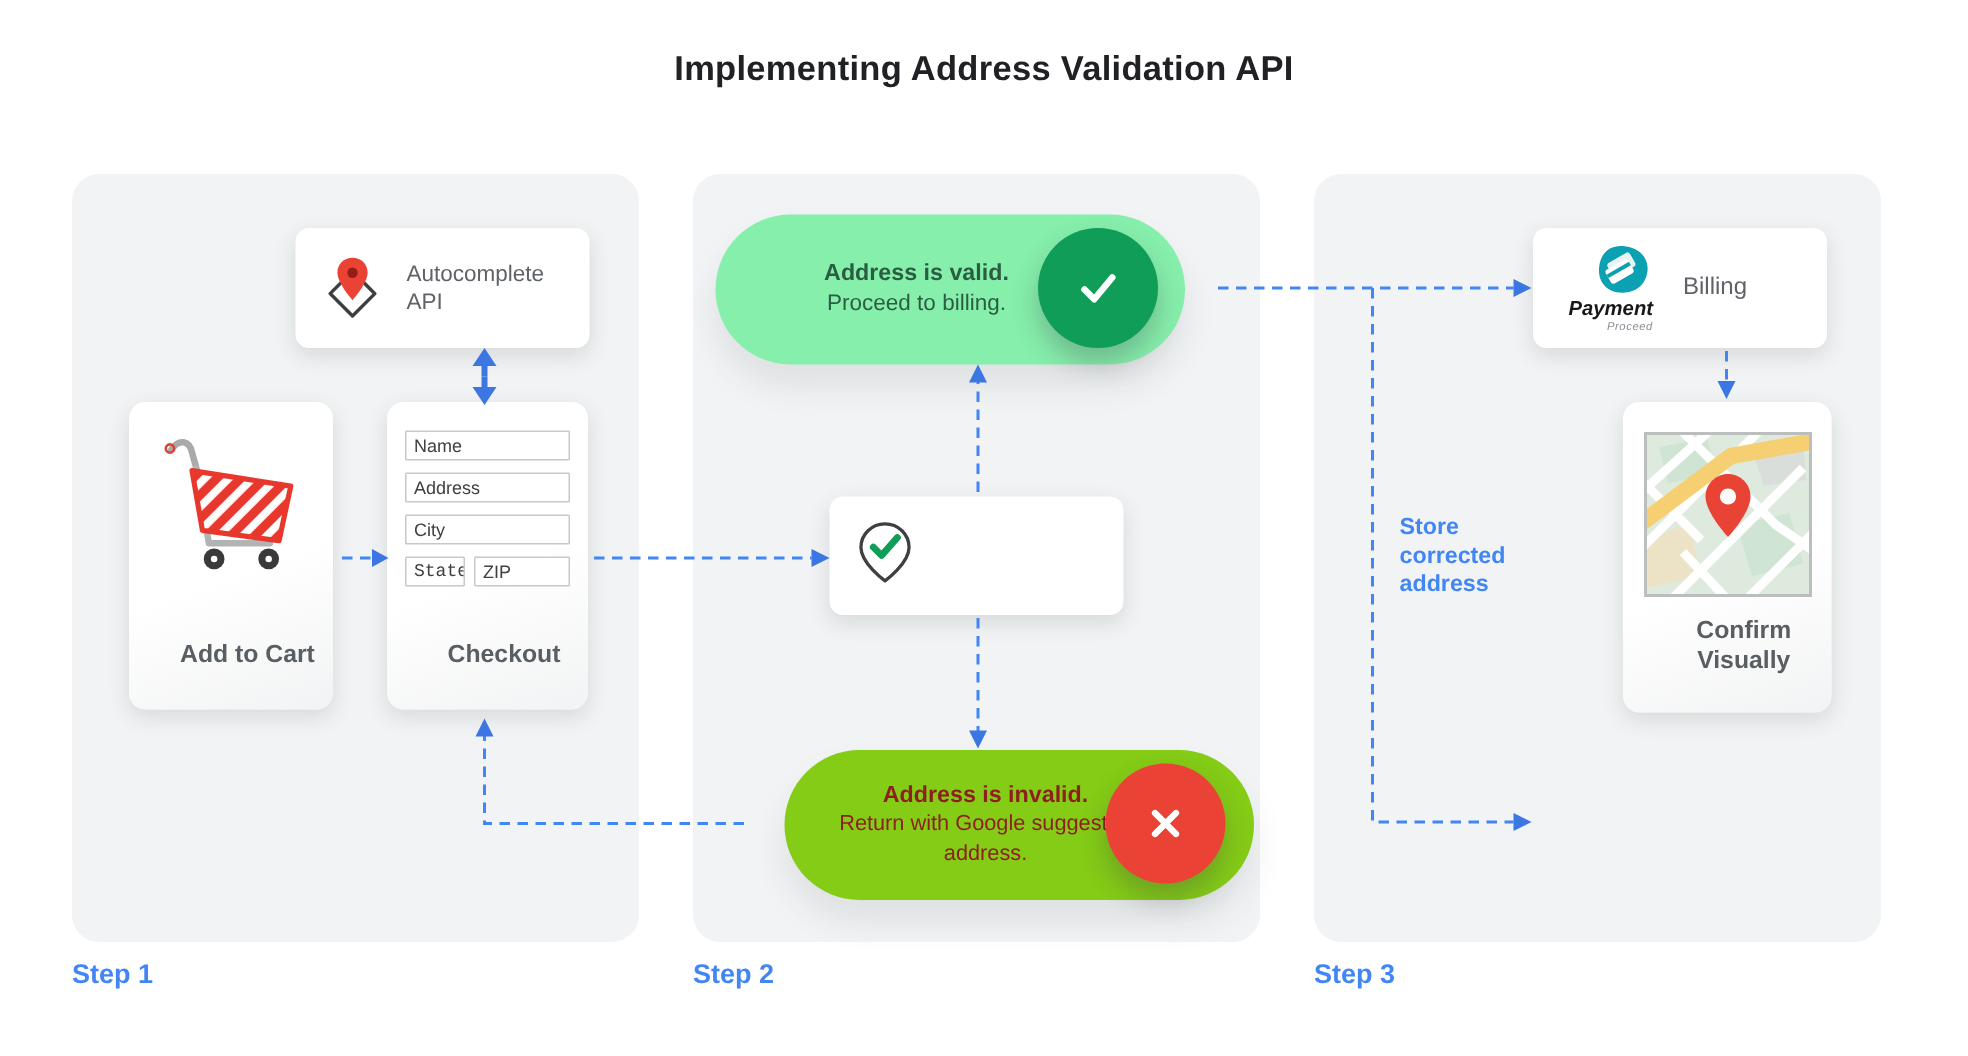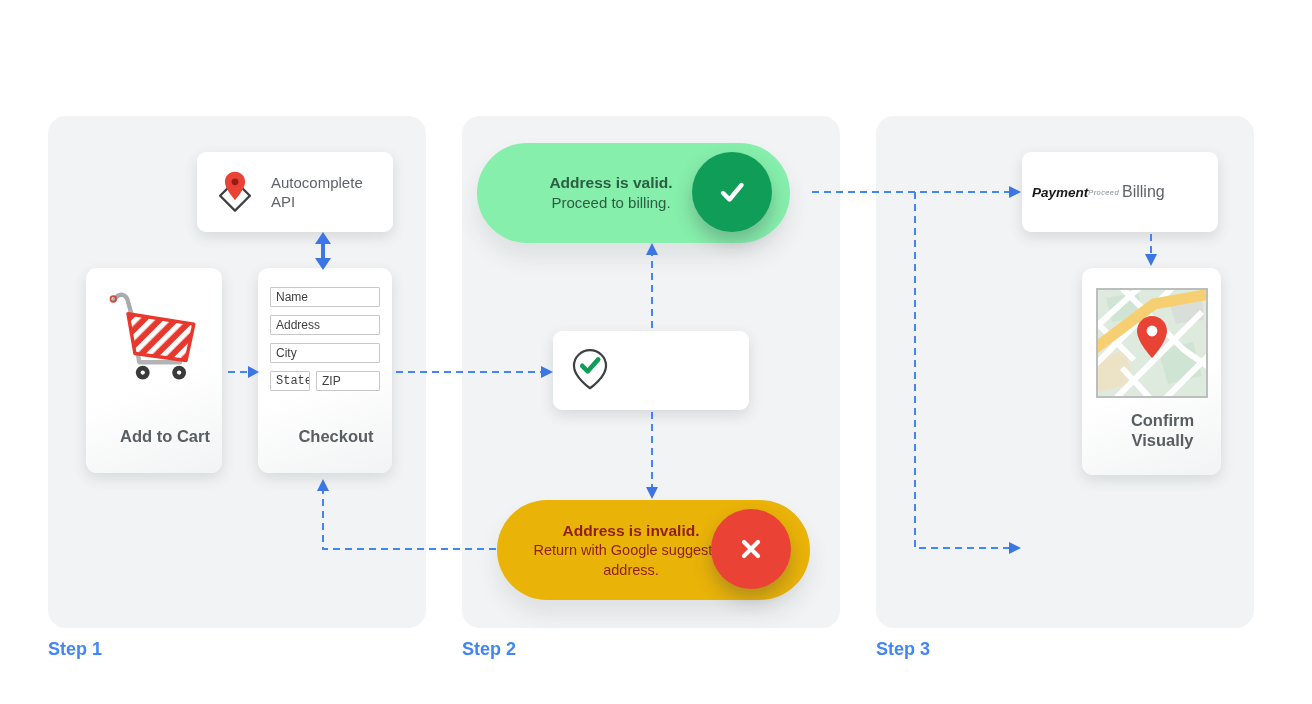--- a/index.html
+++ b/index.html
@@ -38,55 +38,56 @@
     border-radius:1px;white-space:nowrap;overflow:hidden;
   }
   .field-row{display:flex;gap:6px;}
   .field-row .field{margin-bottom:0;}
   .f-state{width:40px;flex:none;font-family:Liberation Mono, monospace;}
   .f-zip{flex:1;}
   
   .pill{position:absolute;width:313px;height:100px;border-radius:50px;
     box-shadow:0 14px 22px rgba(60,64,67,.10);}
   .pill-green{left:477px;top:143px;background:#86efac;}
-  .pill-red{left:497px;top:500px;background:#eab308;}
+  .pill-red{left:523px;top:500px;background:#84cc16;}
   .pill-text{
     position:absolute;left:18px;top:50%;transform:translateY(-50%);
     width:232px;text-align:center;font-size:15px;line-height:1.32;
   }
   .pill-green .pill-text{color:#2b5e40;}
   .pill-red .pill-text{color:#8e1f1c;font-size:14.5px;}
   .pill-text b{font-size:15.5px;}
   .pill-circle{
     position:absolute;top:9px;width:80px;height:80px;border-radius:50%;
     display:flex;align-items:center;justify-content:center;
     box-shadow:0 10px 18px rgba(60,64,67,.30);
   }
   .pill-green .pill-circle{left:215px;background:#0f9d58;}
   .pill-red .pill-circle{left:214px;background:#ea4335;}
   
-  .pg-logo{display:flex;align-items:center;width:70px;flex:none;}
+  .pg-logo{display:flex;flex-direction:column;align-items:flex-end;width:70px;flex:none;}
   .pg-title{font-size:13.5px;font-weight:700;font-style:italic;color:#17181a;line-height:1;margin-top:1px;}
   .pg-sub{font-size:7.5px;color:#8a8f94;font-style:italic;letter-spacing:.4px;line-height:1.2;}
   
   .map-thumb{
     position:absolute;left:14px;top:20px;width:108px;height:106px;
     border:2px solid #babfbe;box-sizing:content-box;background:#dfeadf;
   }
   .store-note{
     position:absolute;left:933px;top:342px;width:100px;
     font-size:15.5px;font-weight:700;color:#4285f4;line-height:1.24;
   }
   .arrows{position:absolute;left:0;top:0;pointer-events:none;}
 </style>
 </head>
 <body>
 
 <div class="canvas">
 
+  <div class="title">Implementing Address Validation API</div>
 
   <div class="panel p1"></div>
   <div class="panel p2"></div>
   <div class="panel p3"></div>
 
   <div class="step-label" style="left:48px">Step 1</div>
   <div class="step-label" style="left:462px">Step 2</div>
   <div class="step-label" style="left:876px">Step 3</div>
 
   <div class="card icon-card" style="left:197px;top:152px;width:196px;height:80px;">
@@ -177,20 +178,21 @@
           <rect x="10" y="15" width="21" height="13" rx="2.5" fill="#ffffff"></rect>
           <rect x="10" y="18.5" width="21" height="3.2" fill="#0ba0b2"></rect>
         </g>
       </svg>
       <span class="pg-title">Payment</span>
       <span class="pg-sub">Proceed</span>
     </span>
     <span class="card-label" style="font-size:16px;margin-left:12px;">Billing</span>
   </div>
 
+  <div class="store-note">Store corrected address</div>
 
   <div class="card big-card" style="left:1082px;top:268px;width:139px;height:207px;">
     <div class="map-thumb">
       <svg width="108" height="106" viewBox="0 0 108 106">
         <rect width="108" height="106" fill="#dfeadf"></rect>
         <polygon points="0,68 28,60 36,94 0,102" fill="#ece3c6"></polygon>
         <polygon points="60,60 95,52 104,86 70,94" fill="#cfe4d2"></polygon>
         <polygon points="8,8 40,2 46,26 14,32" fill="#cfe4d2"></polygon>
         <polygon points="70,10 104,4 106,30 78,34" fill="#d9dedb"></polygon>
         <g stroke="#ffffff" stroke-width="6" fill="none">

